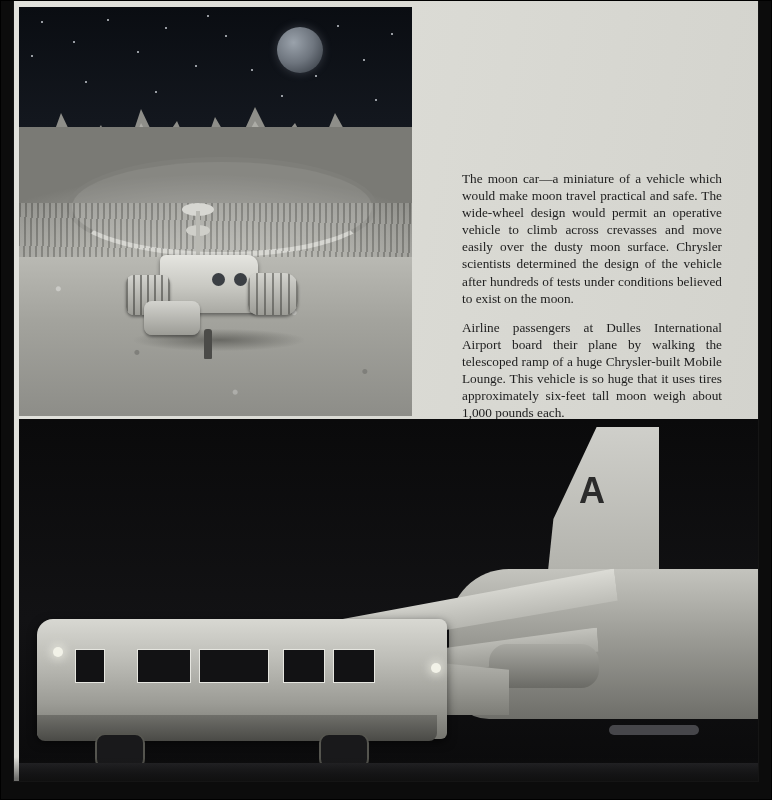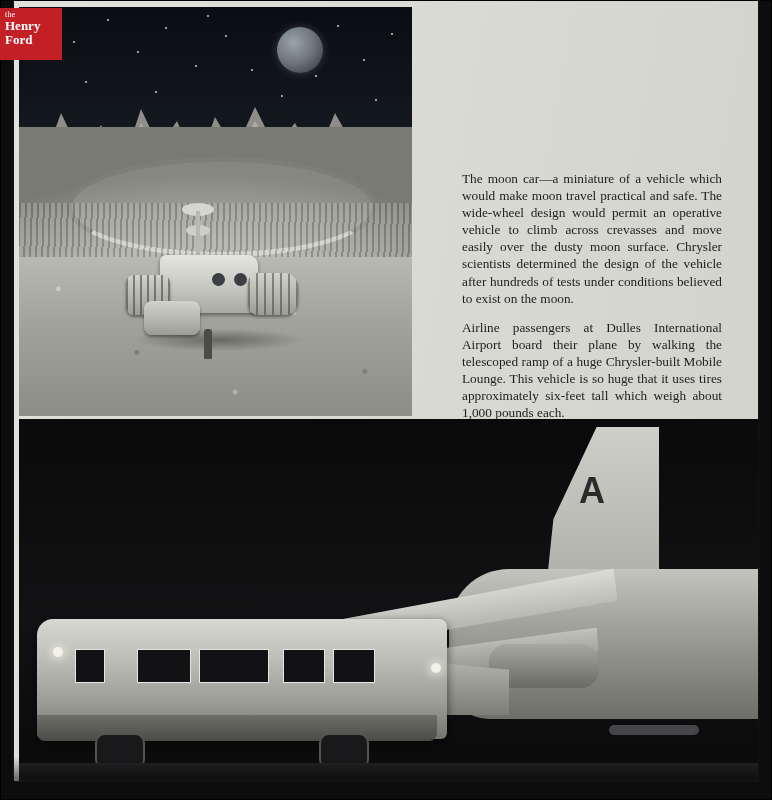--- a/index.html
+++ b/index.html
@@ -499,21 +499,21 @@
         <div class="mc-slats"></div>
         <div class="mc-wheel mc-wheel-r"></div>
         <div class="mc-slats2"></div>
         <div class="mc-wheel mc-wheel-l2"></div>
         <div class="mc-figure"></div>
       </div>
     </div>
 
     <div class="text-col">
       <p>The moon car—a miniature of a vehicle which would make moon travel practical and safe. The wide-wheel design would permit an operative vehicle to climb across crevasses and move easily over the dusty moon surface. Chrysler scientists determined the design of the vehicle after hundreds of tests under conditions believed to exist on the moon.</p>
-      <p>Airline passengers at Dulles International Airport board their plane by walking the telescoped ramp of a huge Chrysler-built Mobile Lounge. This vehicle is so huge that it uses tires approximately six-feet tall which weigh about 1,000 pounds each.</p>
+      <p>Airline passengers at Dulles International Airport board their plane by walking the telescoped ramp of a huge Chrysler-built Mobile Lounge. This vehicle is so huge that it uses tires approximately six-feet tall moon weigh about 1,000 pounds each.</p>
     </div>
 
     <div class="photo-lounge">
       <div class="night-sky"></div>
 
       <div class="tail-fin"></div>
       <div class="tail-letter">A</div>
 
       <div class="fuselage"></div>
       <div class="wing"></div>
@@ -537,20 +537,15 @@
       <div class="lamp-glow" style="left:34px;  top:228px;"></div>
       <div class="lamp-glow" style="left:412px; top:244px;"></div>
 
       <div class="distant-plane"></div>
       <div class="ground-line"></div>
     </div>
 
     <div class="paper-bottom-shadow"></div>
   </div>
 
-  <div class="logo">
-    <span class="the">the</span>
-    <span class="henry">Henry</span>
-    <span class="ford">Ford</span>
-  </div>
 
   <div class="outer-frame"></div>
 </div>
 
 </body></html>

